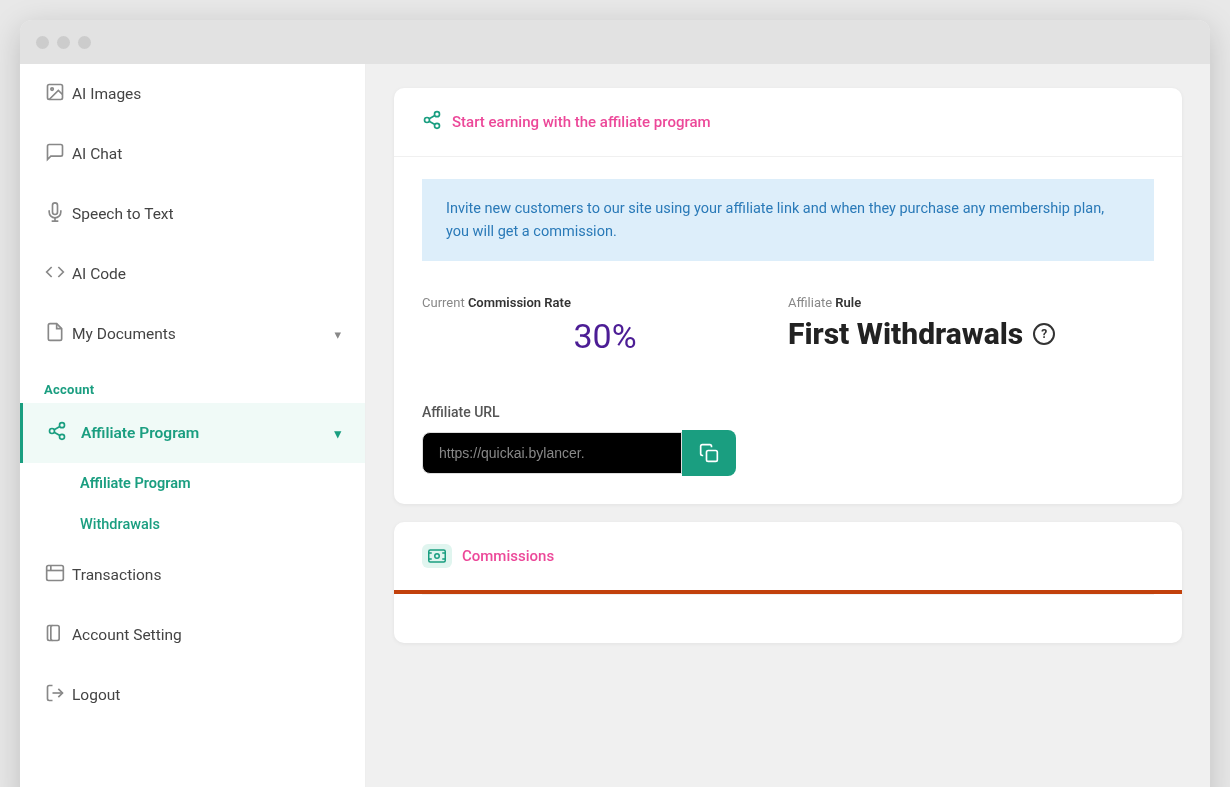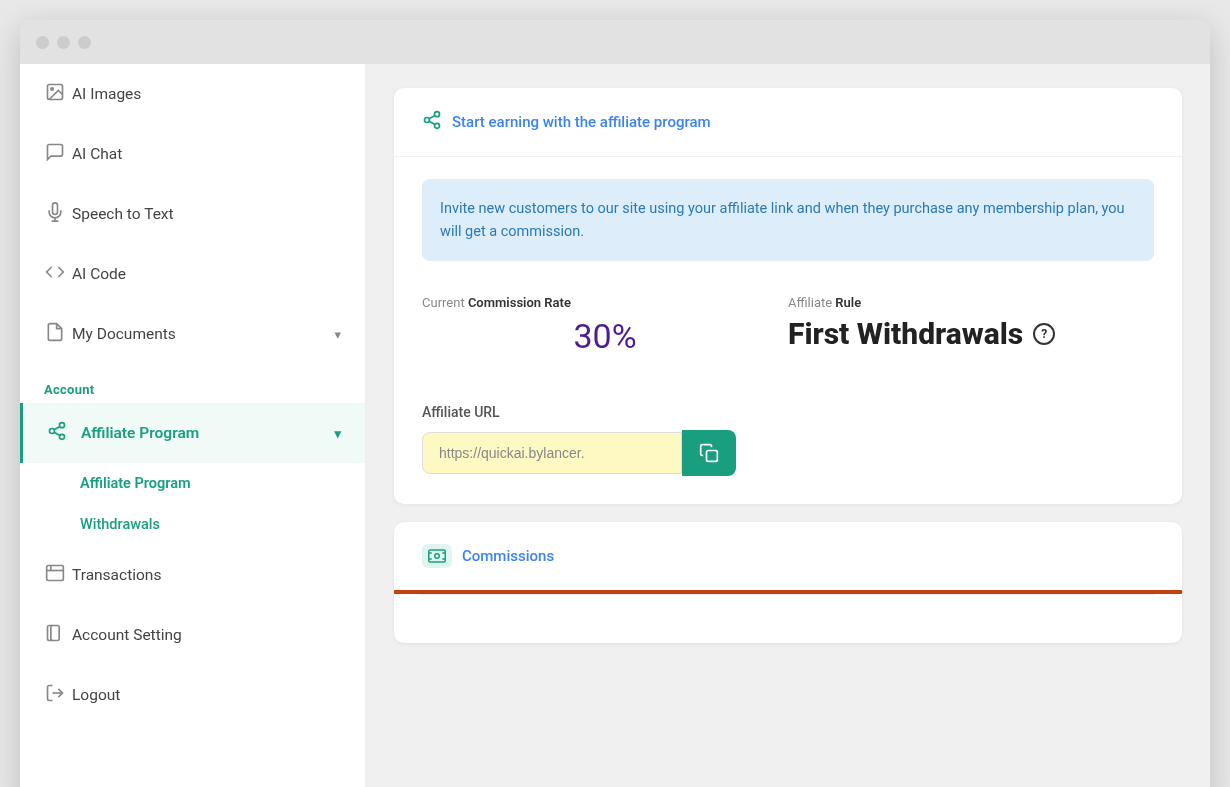--- a/index.html
+++ b/index.html
@@ -121,31 +121,31 @@
       box-shadow: 0 1px 4px rgba(0,0,0,0.06);
     }
     .card-header {
       display: flex;
       align-items: center;
       gap: 10px;
       padding: 22px 28px;
       border-bottom: 1px solid #f0f0f0;
       font-size: 15px;
       font-weight: 500;
-      color: #3b82f6;
+      color: #ec4899;
     }
     .card-header .header-icon {
       color: #1a9e80;
       font-size: 18px;
     }
     .info-banner {
       background: #ddeefa;
-      border-radius: 8px;
+      border-radius: 0;
       margin: 22px 28px;
-      padding: 18px 18px;
+      padding: 18px 24px;
       color: #2a7ab8;
       font-size: 14.5px;
       line-height: 1.6;
     }
     .stats-row {
       display: flex;
       gap: 0;
       padding: 12px 28px 28px 28px;
     }
     .stat-block {
@@ -200,21 +200,21 @@
       display: flex;
       gap: 0;
       align-items: center;
     }
     .url-input {
       border: 1px solid #ddd;
       border-radius: 8px 0 0 8px;
       padding: 12px 16px;
       font-size: 14px;
       color: #888;
-      background: #fef9c3;
+      background: #000000;
       width: 260px;
       outline: none;
     }
     .copy-btn {
       background: #1a9e80;
       border: none;
       border-radius: 0 8px 8px 0;
       width: 54px;
       height: 46px;
       display: flex;

